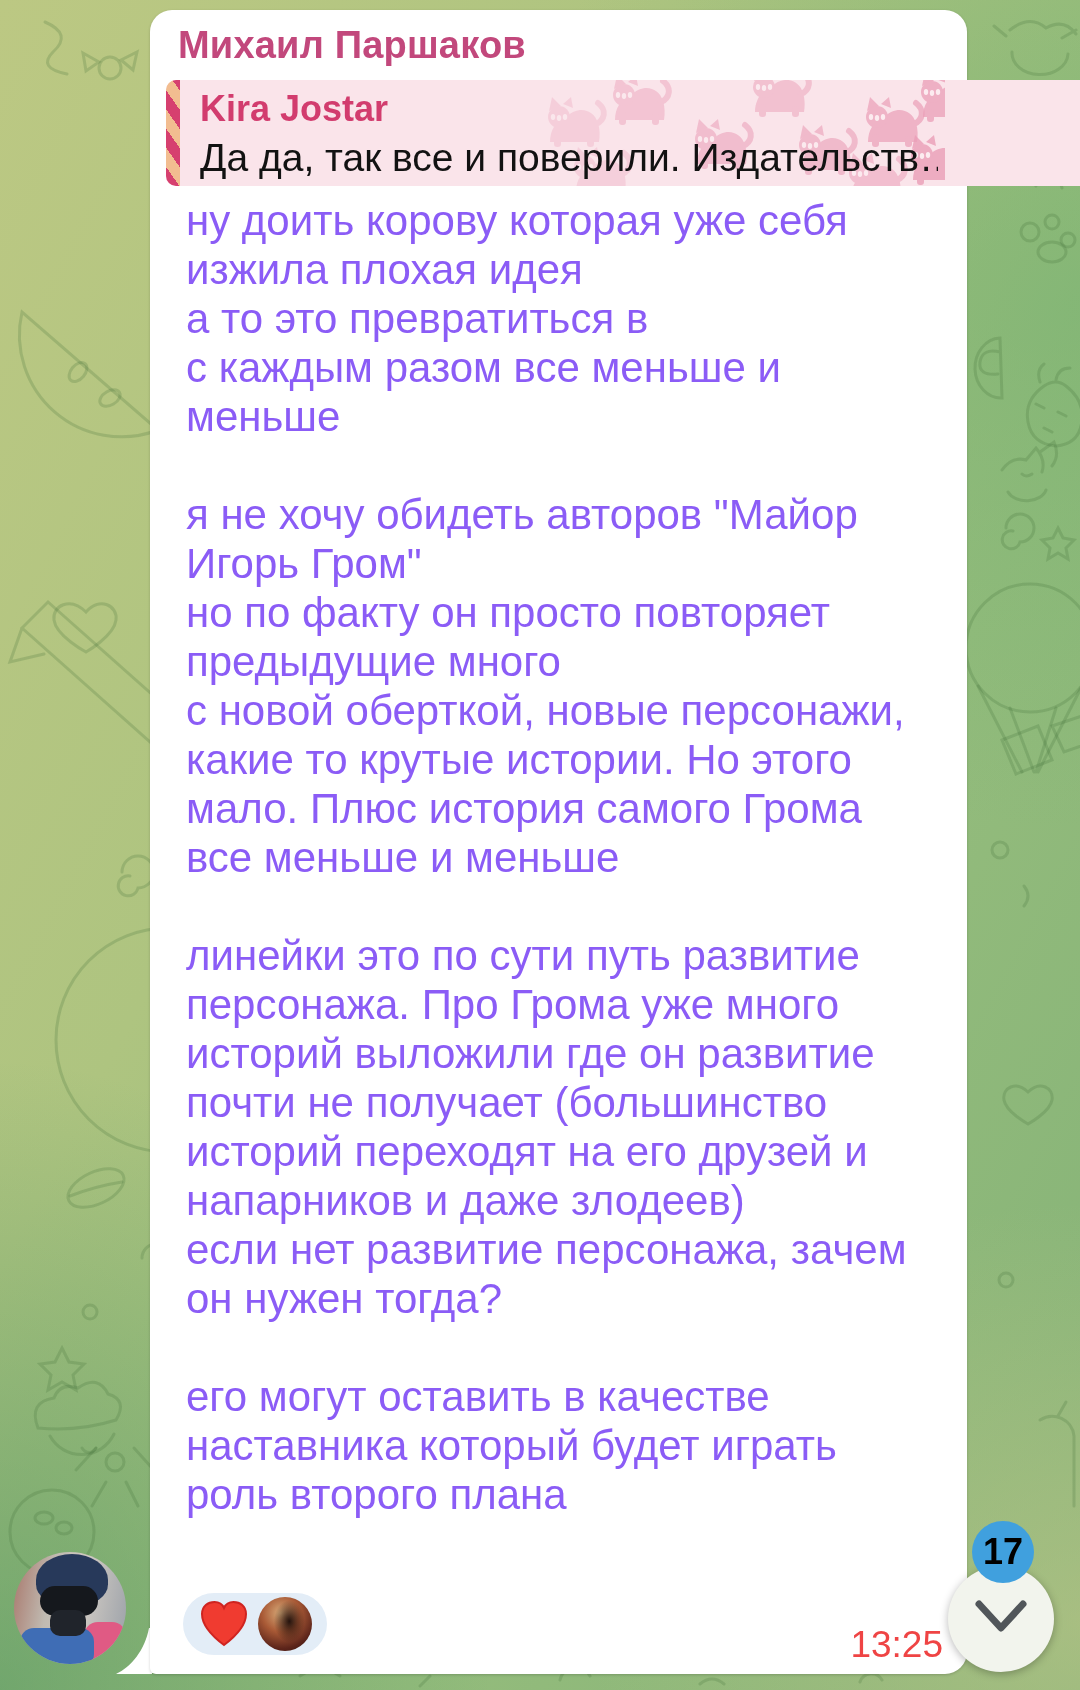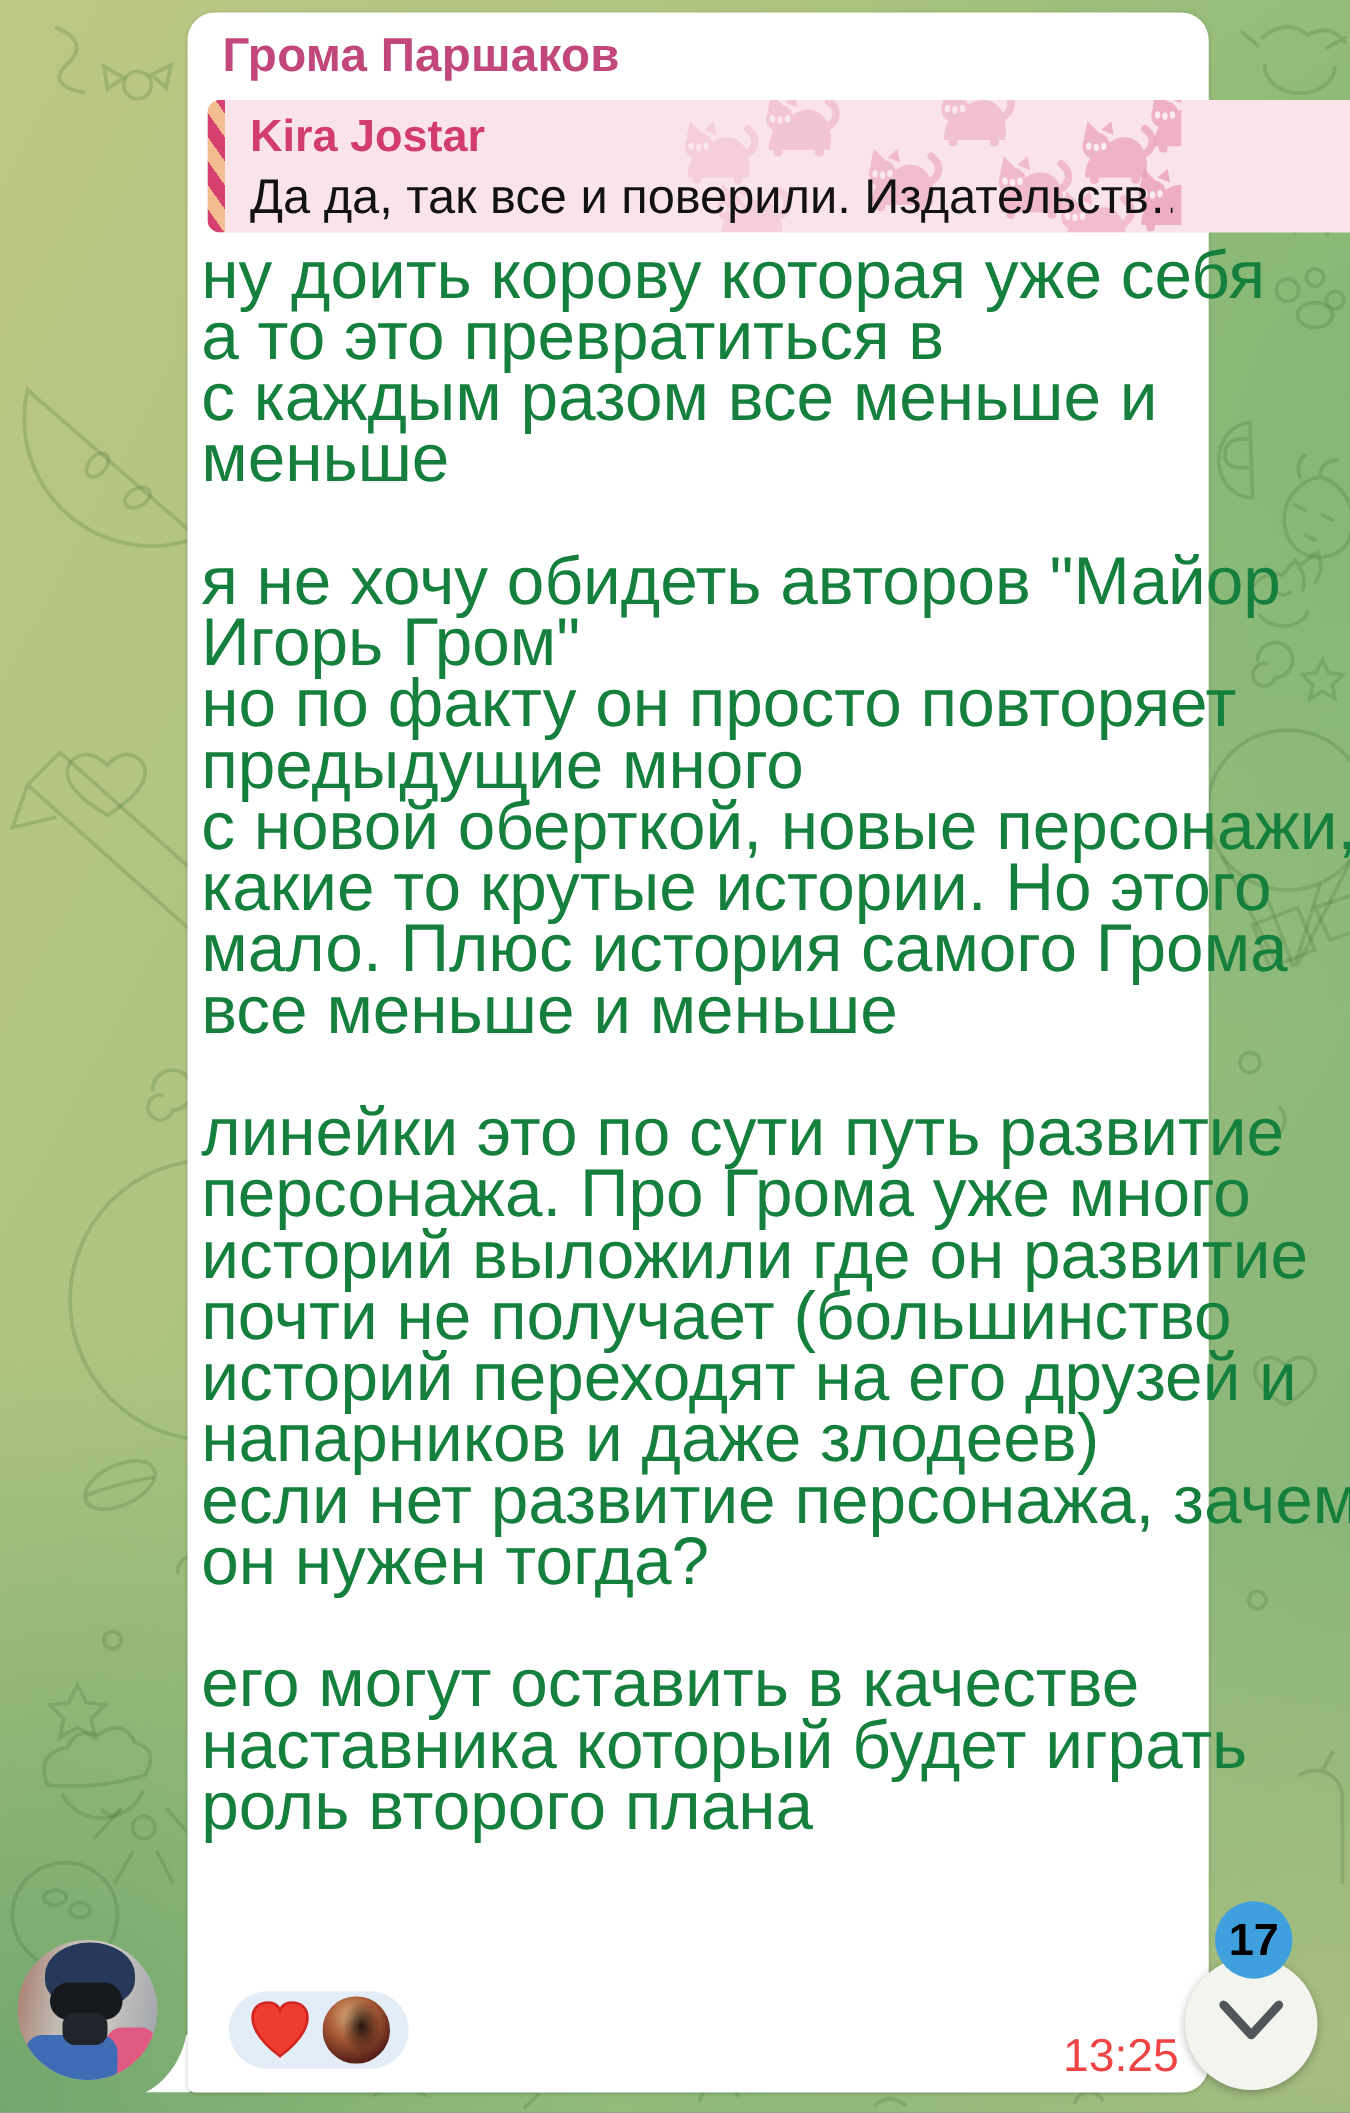--- a/index.html
+++ b/index.html
@@ -39,22 +39,22 @@
   .reply-author{
     position:absolute;left:34px;top:8px;font-size:36px;font-weight:bold;color:#d23c6e;
     white-space:nowrap;
   }
   .reply-snippet{
     position:absolute;left:34px;top:56px;font-size:39px;color:#121212;
     white-space:nowrap;max-width:738px;overflow:hidden;
   }
   
   .message-text{
-    position:absolute;left:11px;top:186px;width:772px;
-    font-size:54px;line-height:49px;color:#15803d;
+    position:absolute;left:36px;top:186px;width:772px;
+    font-size:42px;line-height:49px;color:#8b5cf6;
   }
   .msg-line{height:49px;white-space:nowrap;}
   
   .reaction-pill{
     position:absolute;left:33px;top:1583px;height:62px;border-radius:31px;
     background:#e3edf7;display:flex;align-items:center;gap:8px;padding:0 15px;cursor:pointer;
   }
   .heart{width:52px;height:50px;}
   .reactor-avatar{
     width:54px;height:54px;border-radius:50%;
@@ -141,21 +141,21 @@
     <path d="M560,1680 a16,16 0 0 1 30,-4 M700,1684 q12,-10 24,0 M860,1682 a12,12 0 0 1 22,-2"></path>
     <path d="M300,1676 q20,-14 40,0 M420,1686 l10,-10"></path>
   </svg>
 
   <svg class="tail" viewBox="0 0 36 46">
     <path d="M36,0 L36,46 L0,46 C15,39 29,22 33,0 Z" fill="#ffffff"></path>
   </svg>
 
   <div class="bubble">
 
-    <div class="sender-name">Грома Паршаков</div>
+    <div class="sender-name">Михаил Паршаков</div>
 
     <div class="reply">
       <svg class="reply-cats" viewBox="0 0 779 106">
         <defs>
           <g id="cat">
             <path d="M6,52 C6,40 12,31 22,27 C34,15 50,19 54,33 C56,39 56,46 55,52 Z" fill="currentColor"></path>
             <path d="M5,21 L8,7 L17,16 Z M19,14 L27,7 L29,18 Z" fill="currentColor"></path>
             <circle cx="15" cy="27" r="11" fill="currentColor"></circle>
             <rect x="10" y="44" width="7" height="13" rx="3" fill="currentColor"></rect>
             <rect x="43" y="46" width="7" height="11" rx="3" fill="currentColor"></rect>
@@ -176,20 +176,21 @@
         <use href="#cat" x="741" y="48" opacity="0.80"></use>
         <use href="#cat" x="751" y="-15" opacity="0.75"></use>
       </svg>
       <div class="reply-stripe"></div>
       <div class="reply-author">Kira Jostar</div>
       <div class="reply-snippet">Да да, так все и поверили. Издательств…</div>
     </div>
 
     <div class="message-text">
         <div class="msg-line">ну доить корову которая уже себя</div>
+        <div class="msg-line">изжила плохая идея</div>
         <div class="msg-line">а то это превратиться в</div>
         <div class="msg-line">с каждым разом все меньше и</div>
         <div class="msg-line">меньше</div>
         <div class="msg-line">&nbsp;</div>
         <div class="msg-line">я не хочу обидеть авторов "Майор</div>
         <div class="msg-line">Игорь Гром"</div>
         <div class="msg-line">но по факту он просто повторяет</div>
         <div class="msg-line">предыдущие много</div>
         <div class="msg-line">с новой оберткой, новые персонажи,</div>
         <div class="msg-line">какие то крутые истории. Но этого</div>

